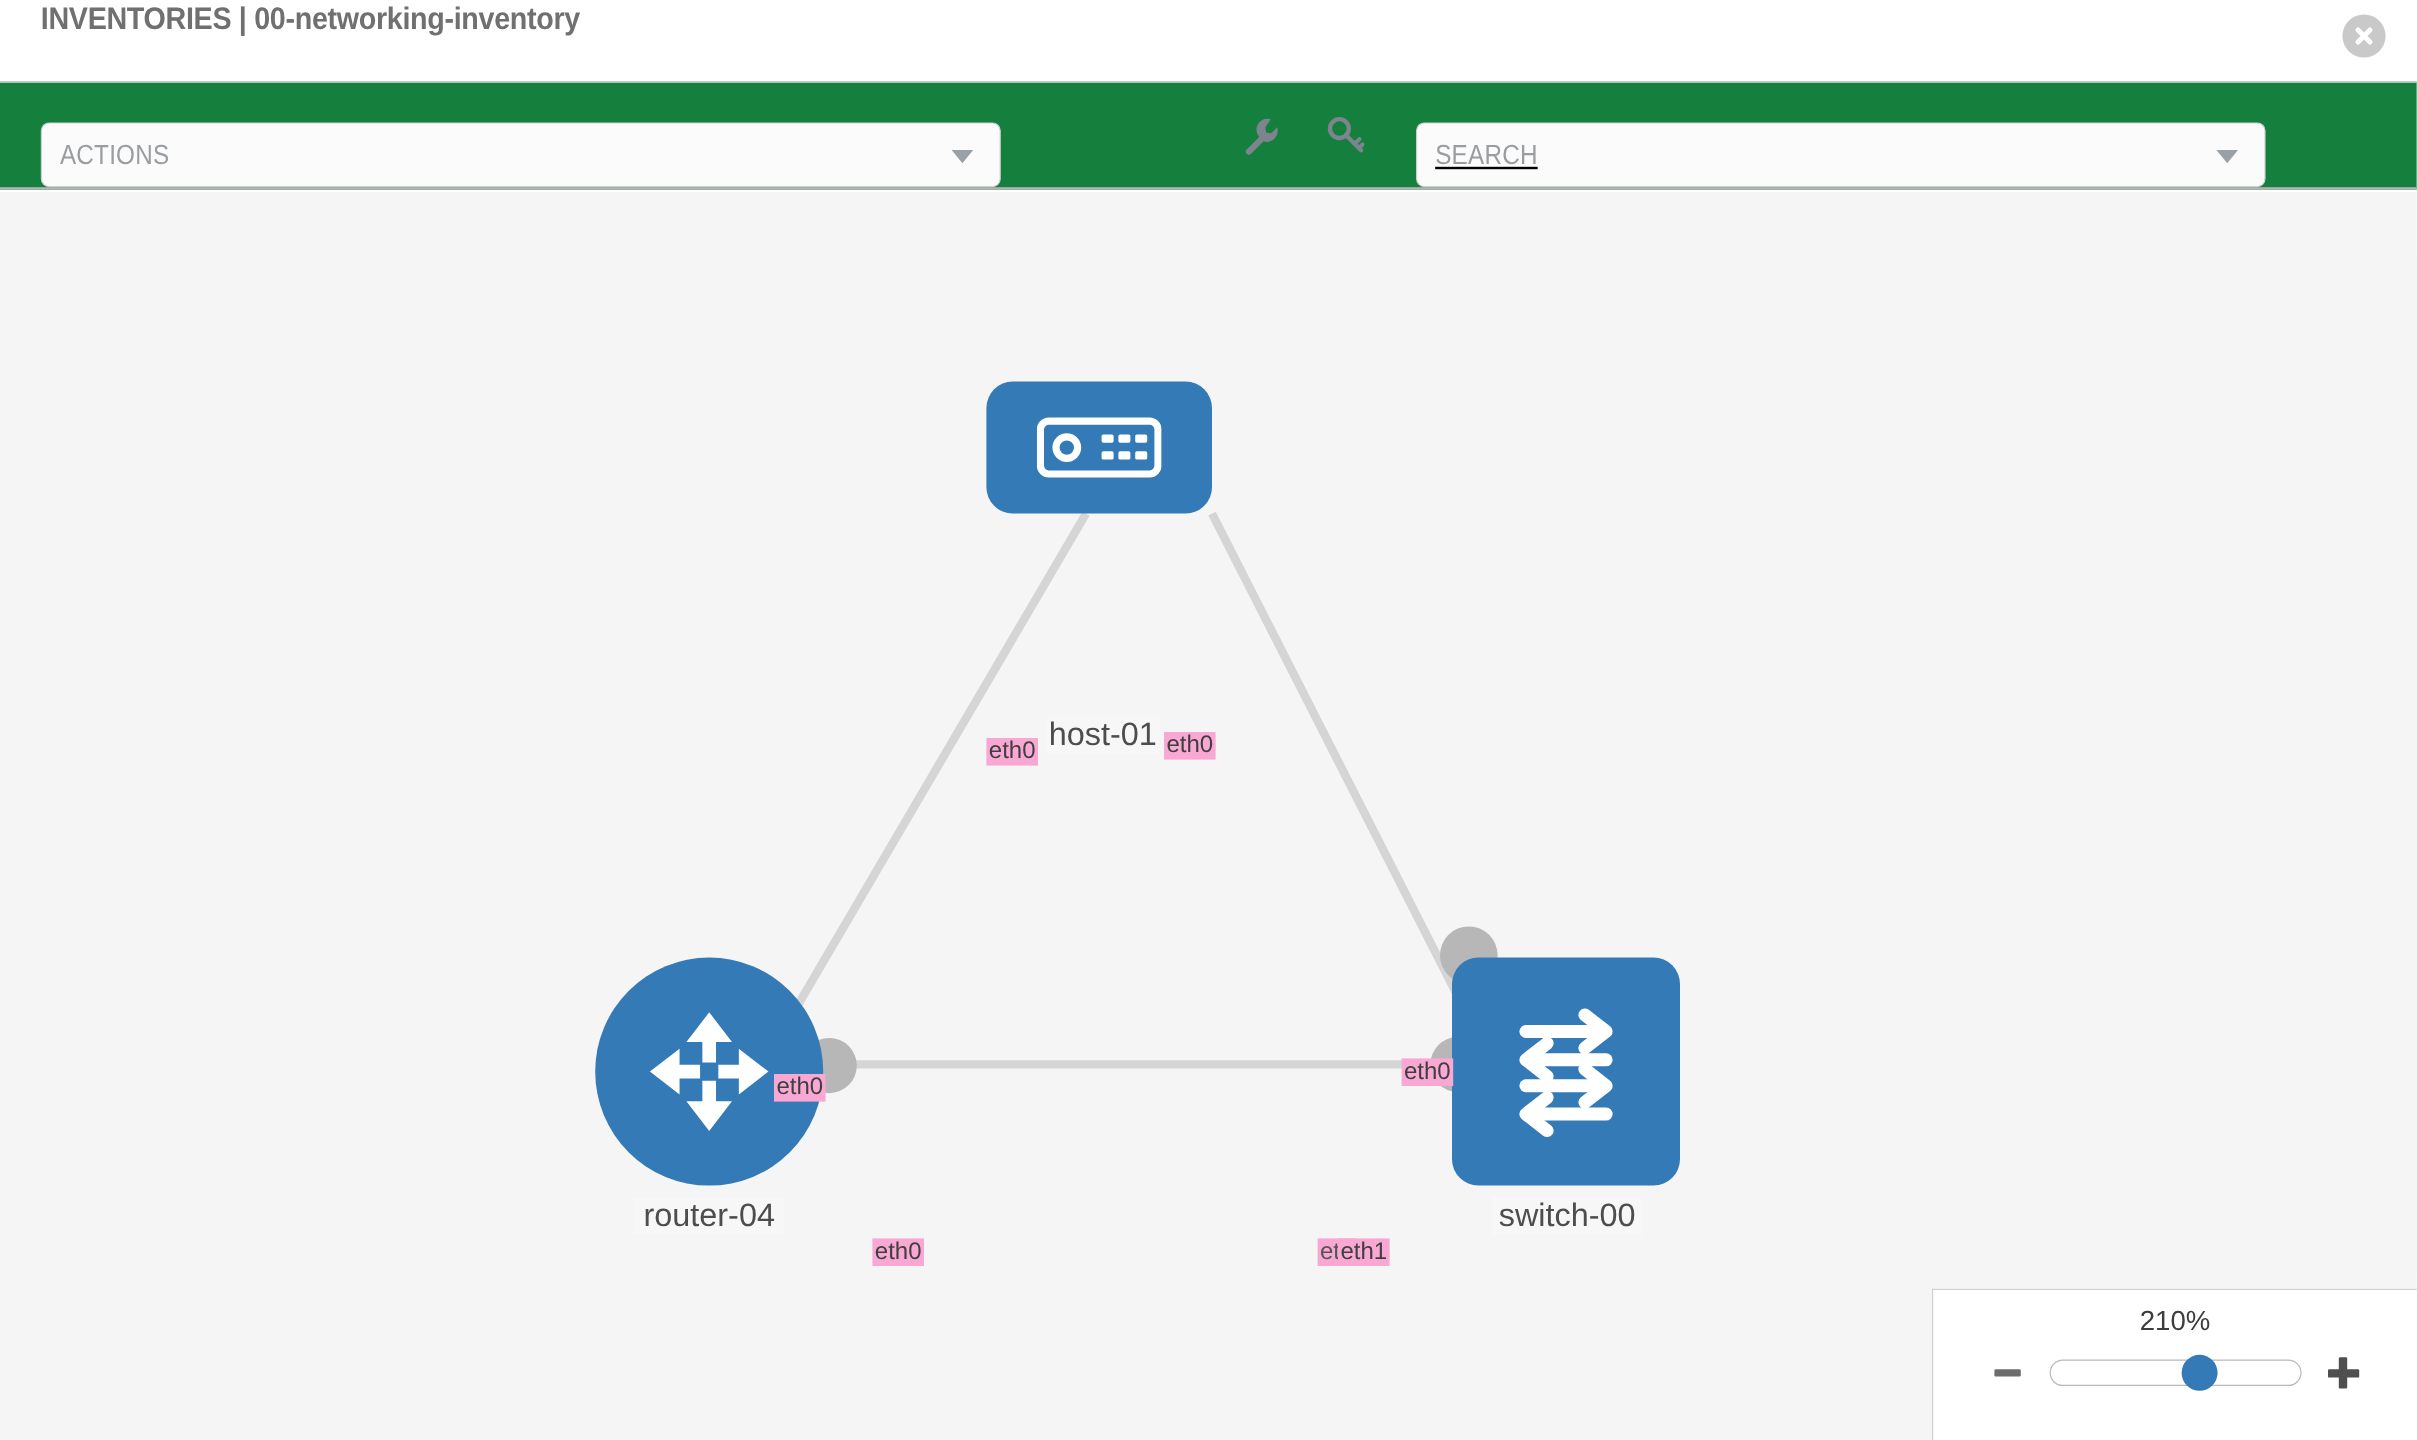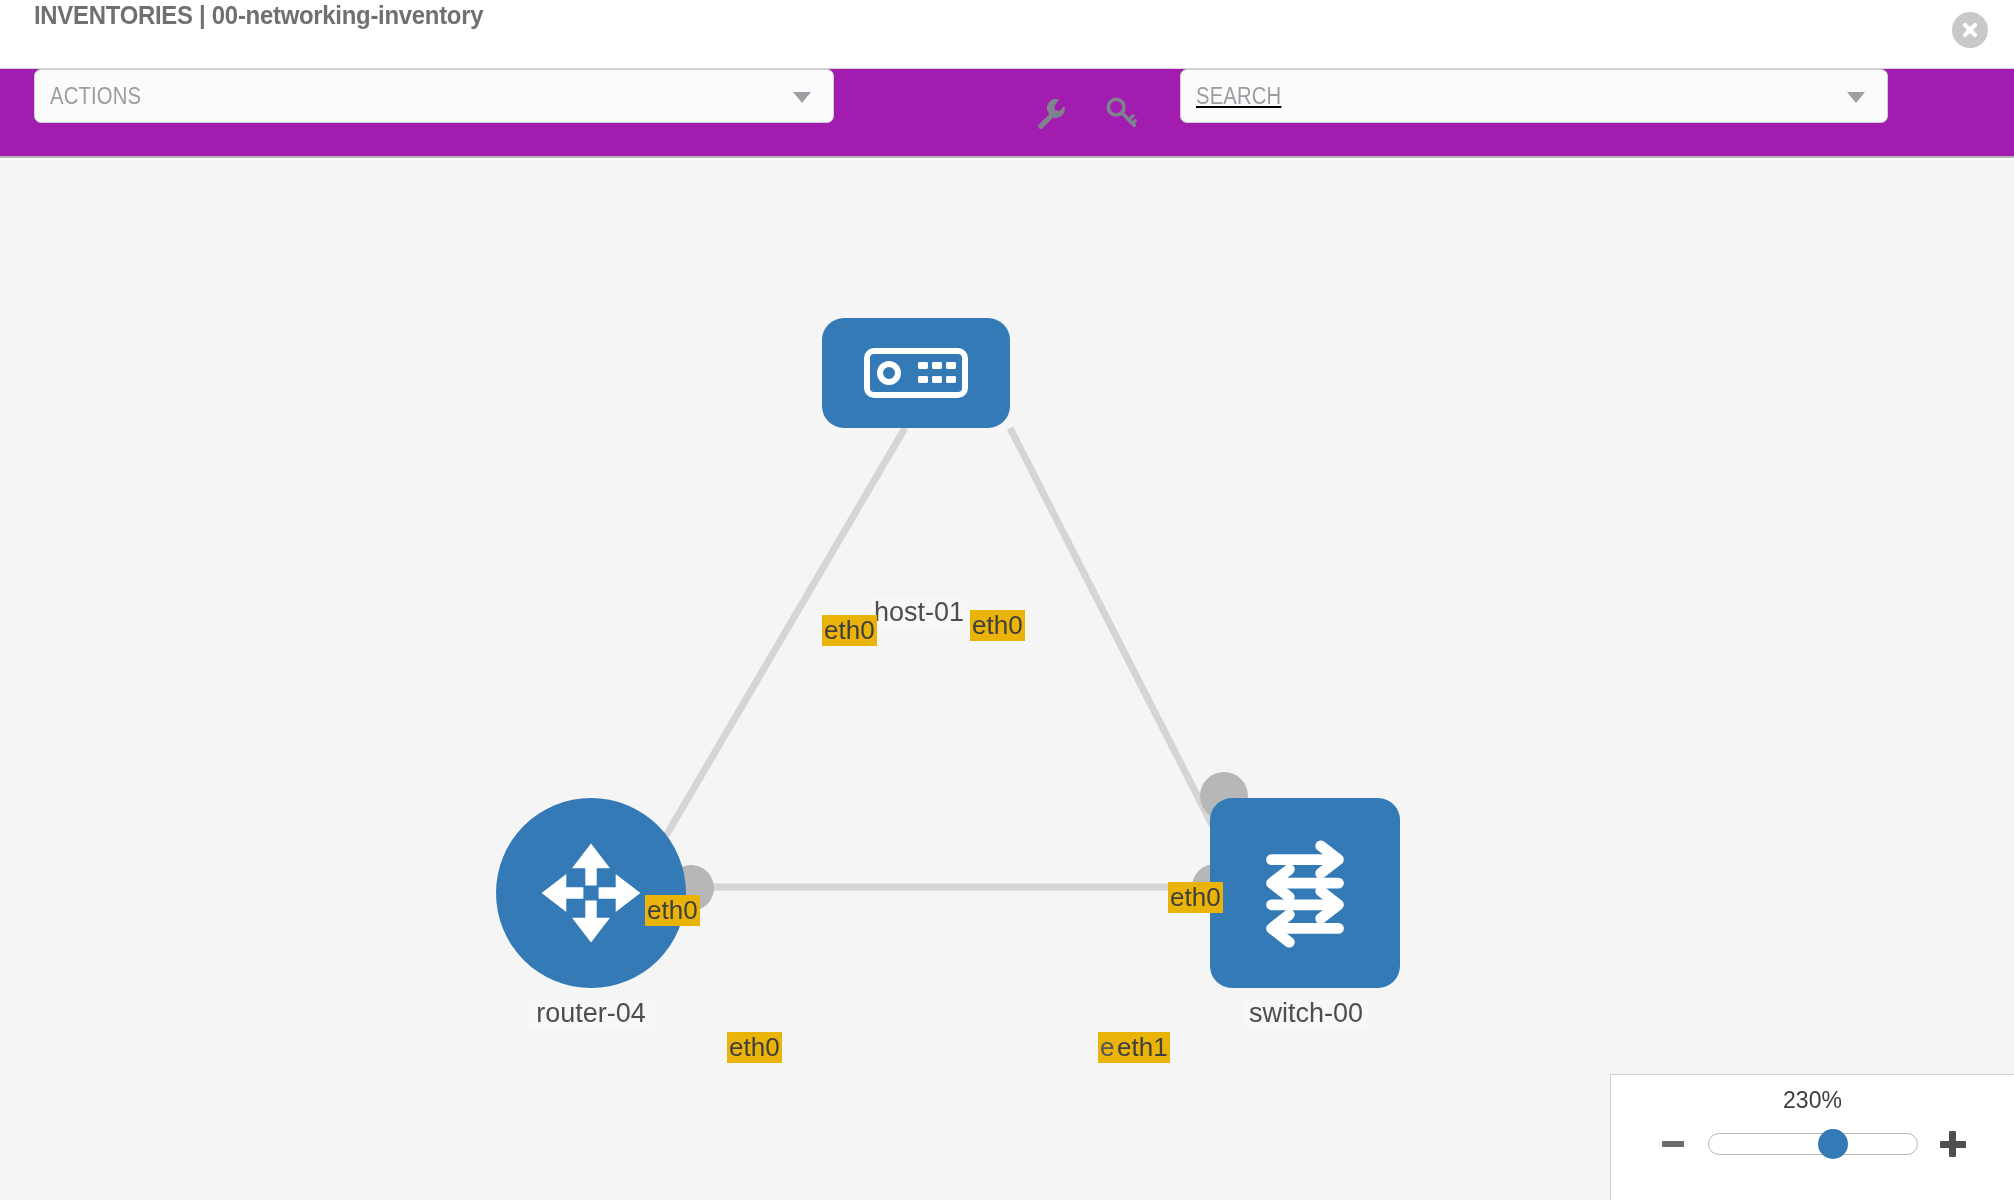--- a/index.html
+++ b/index.html
@@ -35,24 +35,24 @@
     background: #c9c9c9;
     display: flex; align-items: center; justify-content: center;
     cursor: pointer;
   }
   .close-btn svg { display:block; }
 
   
   .toolbar {
     position: absolute; left: 0; top: 68px;
     width: 2014px; height: 90px;
-    background: #a21caf;
+    background: #15803d;
     border-top: 1px solid #d6d6d6;
     border-bottom: 2px solid #b4b4b4;
-    display: flex; align-items: flex-start;
+    display: flex; align-items: flex-end;
   }
   .select-box {
     position: relative;
     height: 54px;
     background: #fbfbfb;
     border: 1px solid #cfcfcf;
     border-radius: 7px;
     display: flex; align-items: center;
     cursor: pointer;
   }
@@ -110,23 +110,23 @@
     font-size: 27px;
     color: #4d4d4d;
     background: #f7f7f7;
     white-space: nowrap;
     text-align: center;
     padding: 0 2px;
     pointer-events: none;
   }
   .if-label {
     position: absolute;
-    font-size: 26px;
+    font-size: 20px;
     color: #3f3f3f;
-    background: #eab308;
+    background: #f9a8d4;
     white-space: nowrap;
     padding: 0 2px;
     pointer-events: none;
   }
   .stub {
     position: absolute;
     background: #b7b7b7;
     border-radius: 50%;
     pointer-events: none;
   }
@@ -288,21 +288,21 @@
       </svg>
     </div>
     <div class="node-label" style="left:1243px; top:838px; width:126px;">switch-00</div>
     <div class="if-label" style="left:1168px; top:722px;">eth0</div>
     <div class="if-label" style="left:1098px; top:872px; color:#555;">eth</div>
     <div class="if-label" style="left:1115px; top:872px;">eth1</div>
 
   </div>
 
   <div class="zoom-panel">
-    <div class="zoom-level">230%</div>
+    <div class="zoom-level">210%</div>
     <div class="zoom-row">
       <div class="zoom-minus">
           <div></div>
         </div>
       <div class="zoom-track">
         <div class="zoom-thumb" id="zoom-thumb" style="left: 60%;"></div>
       </div>
       <div class="zoom-plus">
         <div class="h"></div>
           <div class="v"></div>

